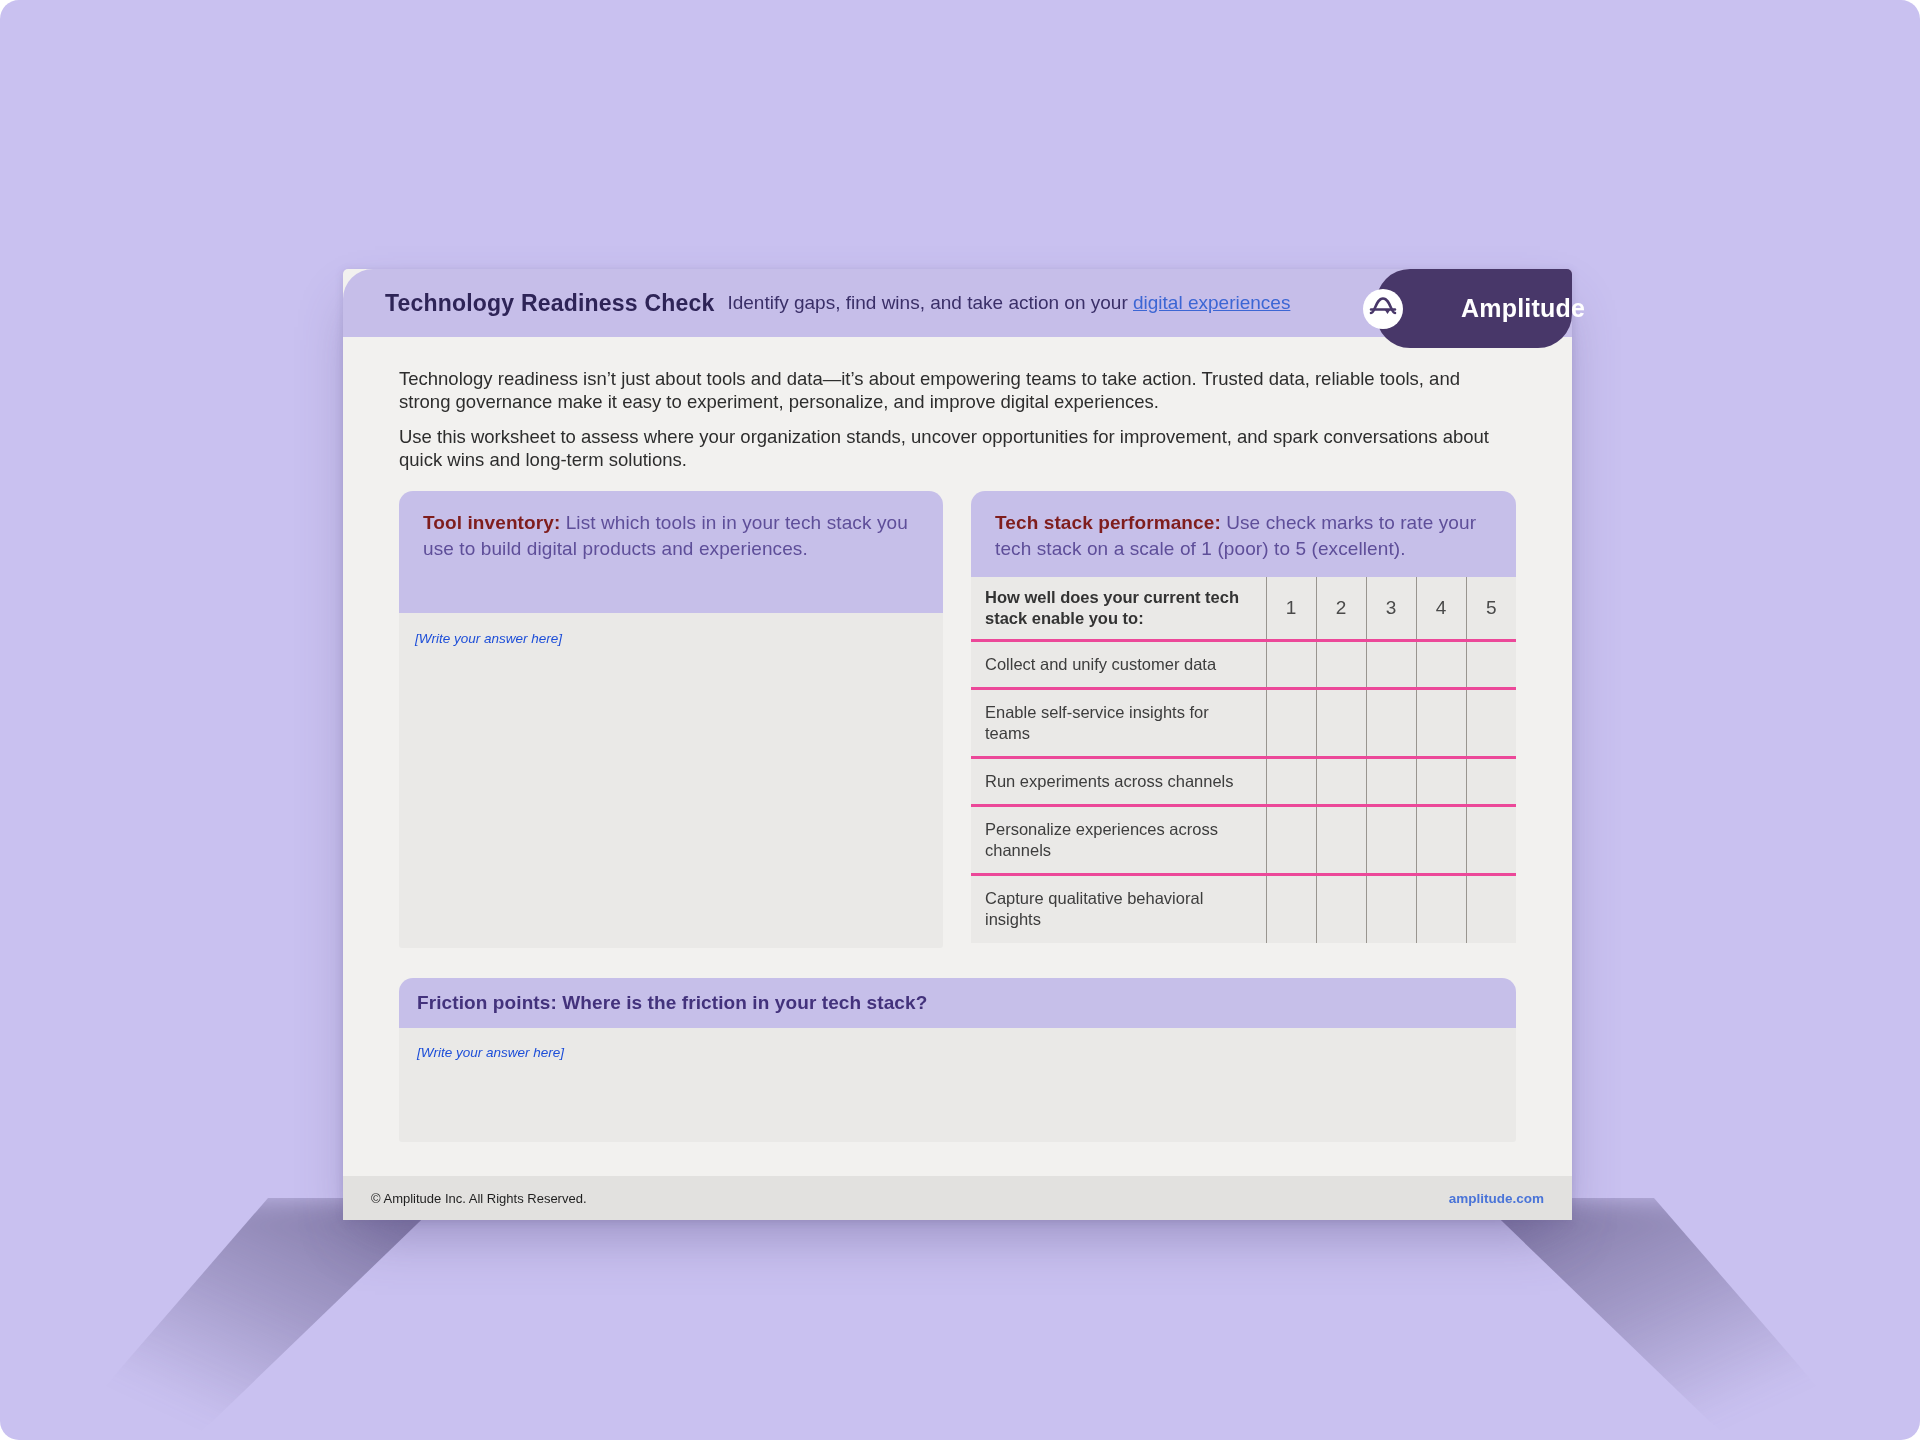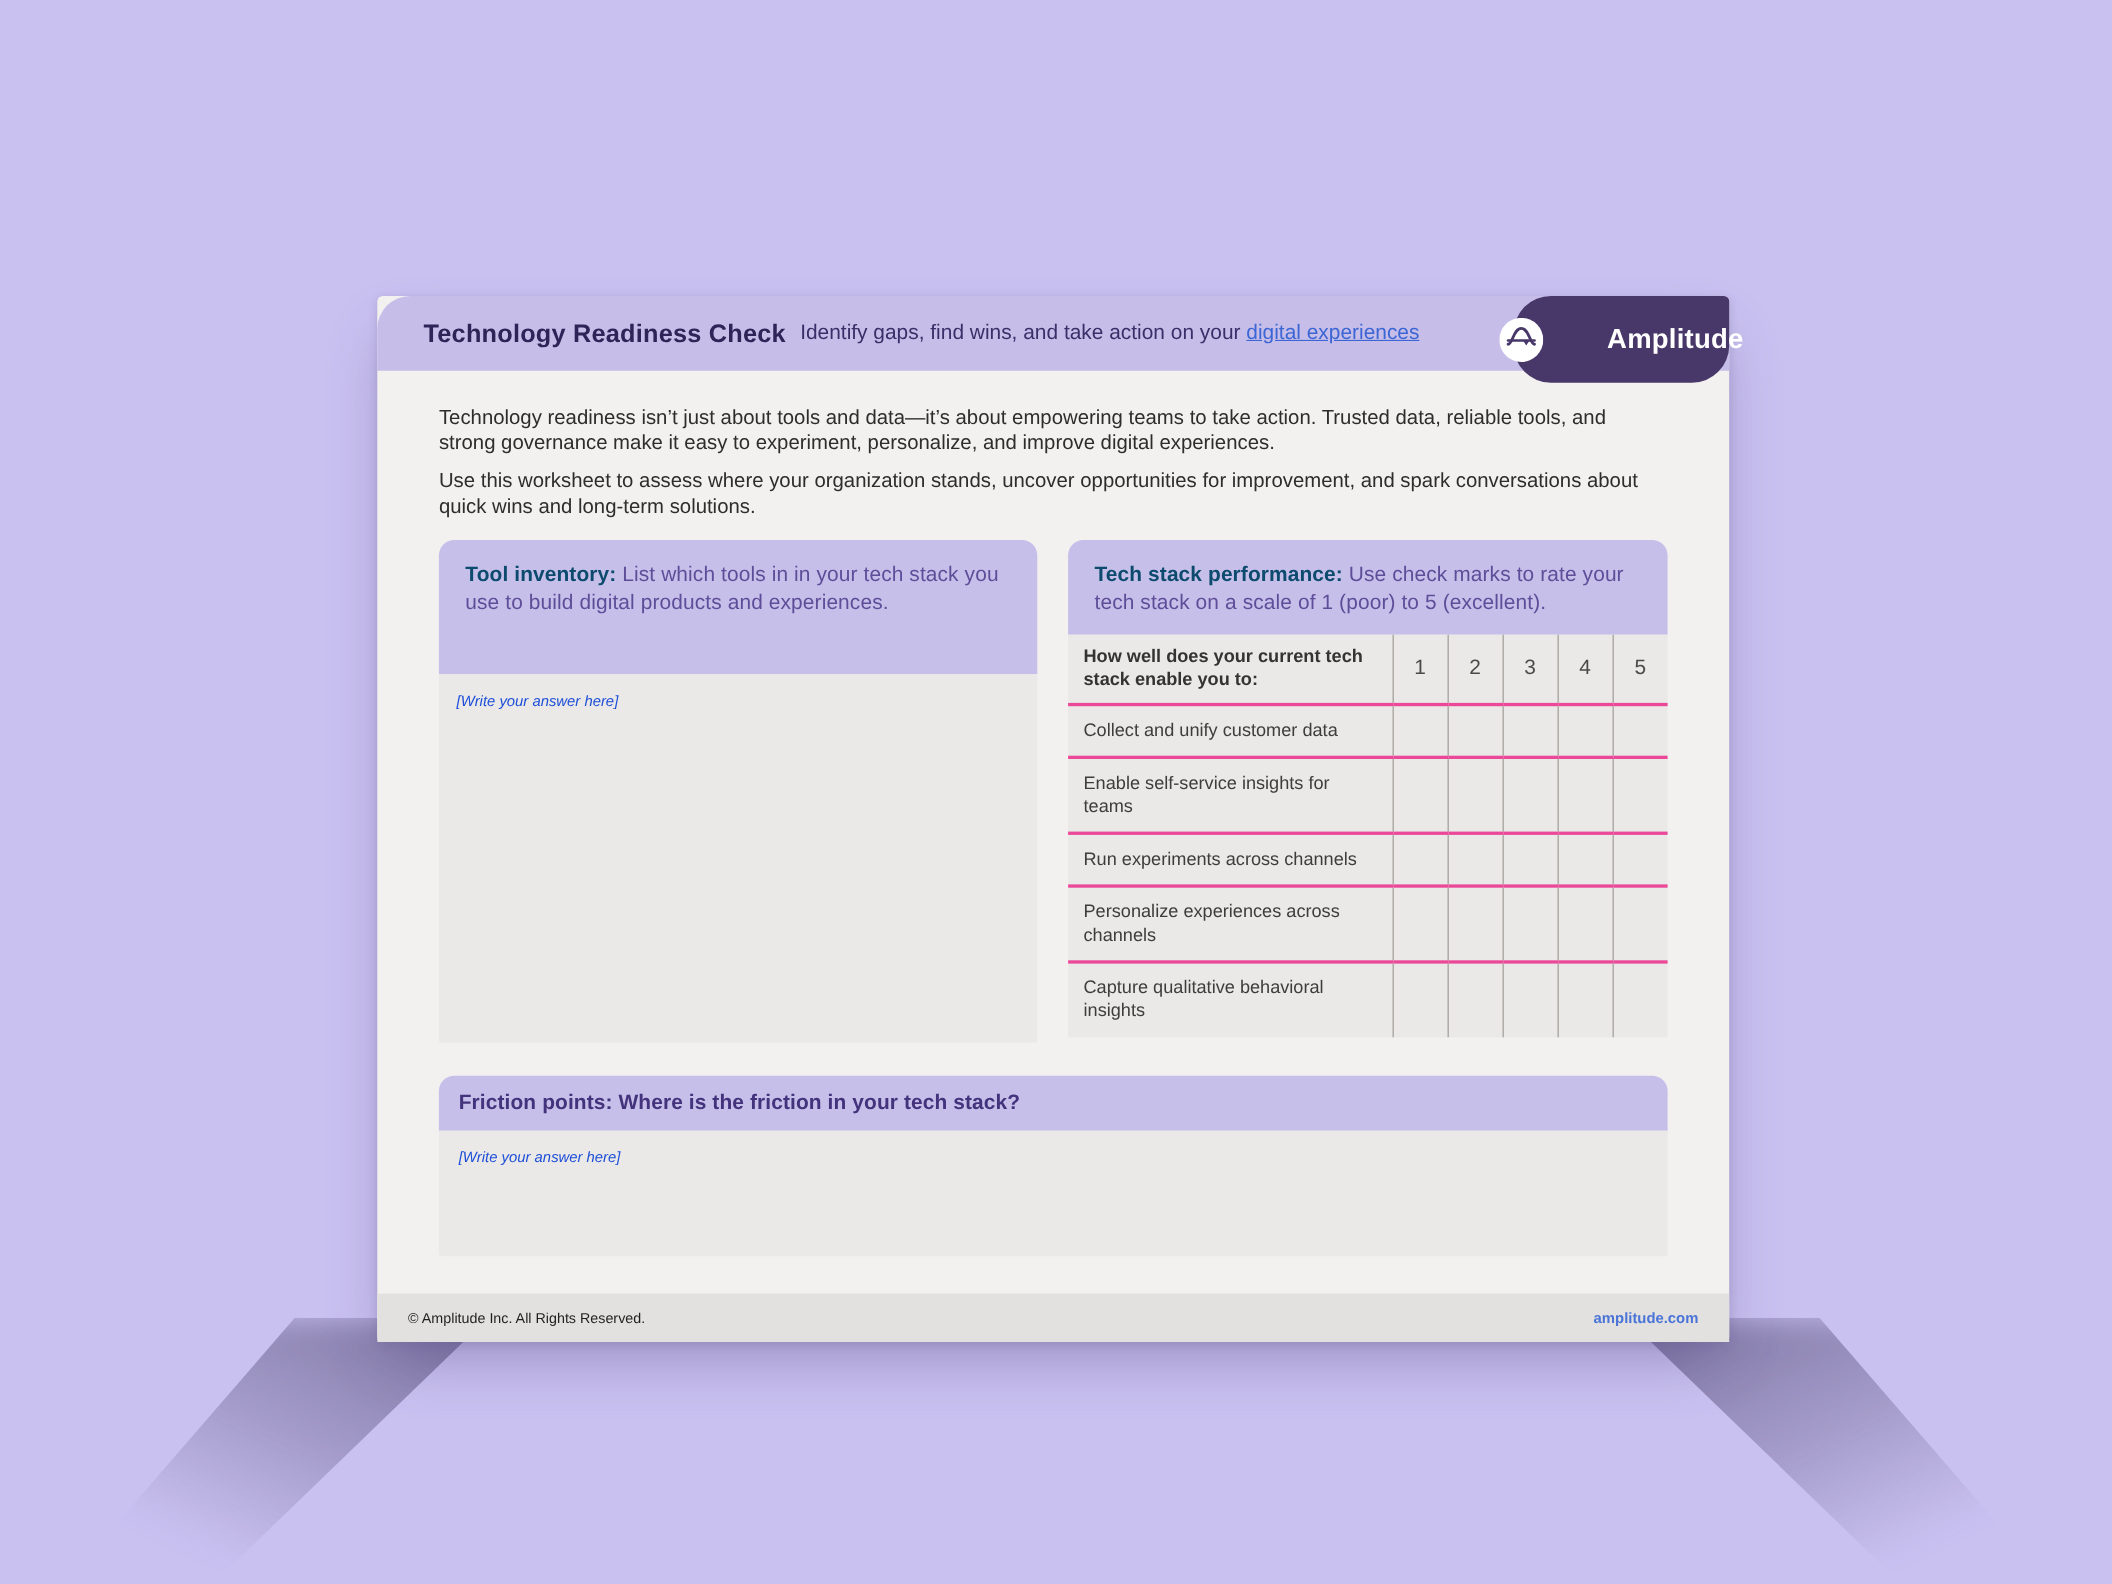--- a/index.html
+++ b/index.html
@@ -1,19 +1,19 @@
 <!DOCTYPE html>
 <html><head>
 <meta charset="utf-8">
 <style>
   * { margin:0; padding:0; box-sizing:border-box; }
   html,body { width:1920px; height:1440px; }
   body { font-family:"Liberation Sans", sans-serif; }
 
-  .stage { position:relative; width:1920px; height:1440px; background:#c9c1f0; overflow:hidden; }
+  .stage { position:relative; width:1920px; height:1440px; background:#c9c1f0; overflow:hidden;border-radius:19px; }
 
   
   .wing { position:absolute; top:1198px; width:352px; height:248px; filter:blur(14px); z-index:1; }
   .wing-left { left:92px;
     background:linear-gradient(205deg, rgba(77,68,112,0.62) 0%, rgba(77,68,112,0.30) 45%, rgba(77,68,112,0) 80%);
     clip-path:polygon(100% 0, 50% 0, 0 82%, 27% 100%); }
   .wing-right { left:1478px;
     background:linear-gradient(155deg, rgba(77,68,112,0.62) 0%, rgba(77,68,112,0.30) 45%, rgba(77,68,112,0) 80%);
     clip-path:polygon(0 0, 50% 0, 100% 82%, 73% 100%); }
 
@@ -35,21 +35,21 @@
 
   .content { flex:1; padding:30px 56px 0; }
   .intro p { font-size:18.5px; line-height:1.26; color:#2d2d2d; margin-bottom:11px; }
 
   .panels { display:flex; gap:28px; margin-top:20px; }
   .panel-left { width:544px; flex:0 0 auto; }
   .panel-right { width:545px; flex:0 0 auto; }
 
   .panel-head { background:#c6bfe9; border-radius:14px 14px 0 0; padding:19px 24px 16px; }
   .panel-heading { font-size:19px; line-height:1.35; color:#5e4e99; letter-spacing:0.1px; }
-  .panel-heading b { color:#0c4a6e; }
+  .panel-heading b { color:#7f1d1d; }
   .panel-q { font-size:14.5px; line-height:1.38; color:#3a3a3a; margin-top:9px; }
   .panel-head.tool { min-height:122px; }
   .panel-head.tech { min-height:85px; }
 
   .panel-body { background:#eae9e7; padding:16px 16px; border-radius:0 0 3px 3px; cursor:text; }
   .panel-body.tool-body { height:335px; }
   .answer { font-size:13.5px; font-style:italic; color:#1d4ed8; }
 
   table.rating { width:100%; border-collapse:collapse; background:#eae9e7; table-layout:fixed; }
   table.rating th.q { width:295px; text-align:left; padding:10px 10px 10px 14px;

